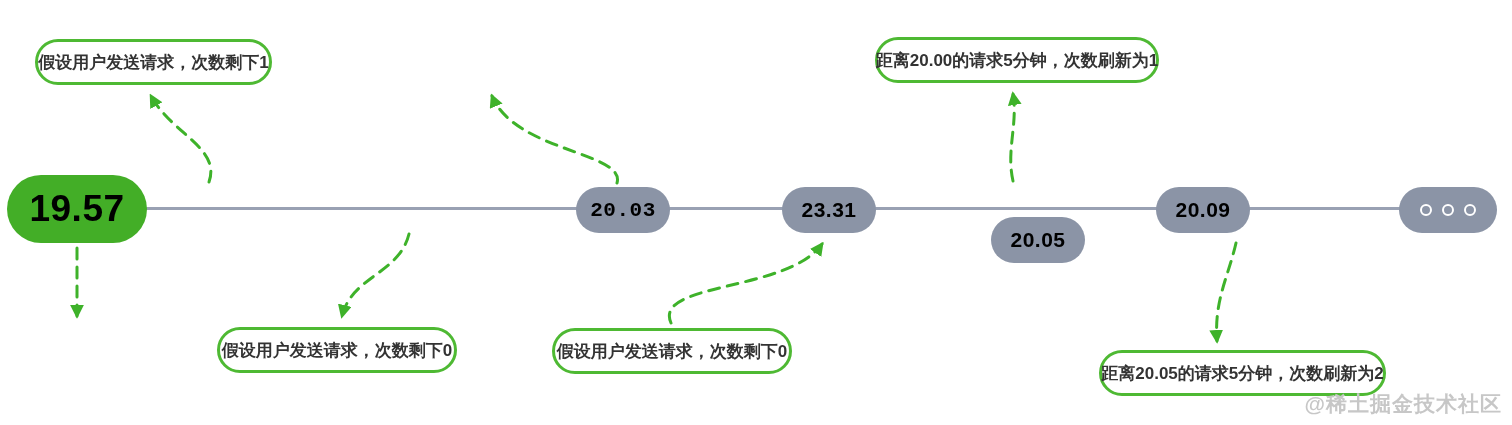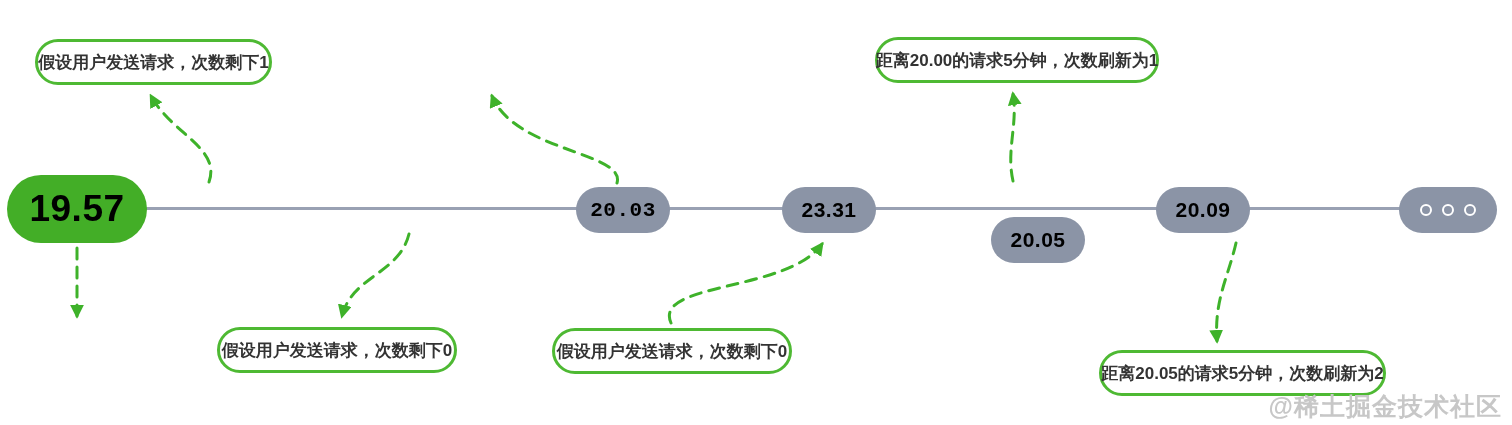--- a/index.html
+++ b/index.html
@@ -86,21 +86,21 @@
   .n3 { left: 576px; font-family: Liberation Mono, monospace; }
   .n4 { left: 782px; }
   .n5 { left: 991px; margin-top: 30px; }
   .n6 { left: 1156px; }
   .n7 { left: 1399px; width: 98px; }
   .watermark {
     position: absolute;
     z-index: 3;
     right: 10px; top: 390px;
     color: #c7c7c7;
-    font-size: 25px;
+    font-size: 21px;
     font-weight: bold;
     letter-spacing: 1px;
   }
 </style>
 </head>
 <body>
 
 <div class="canvas">
 
   <div class="tl-line"></div>

